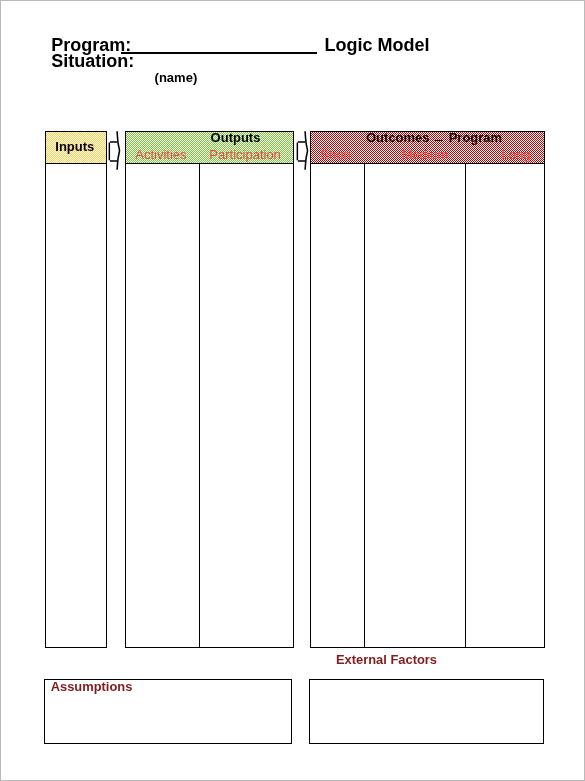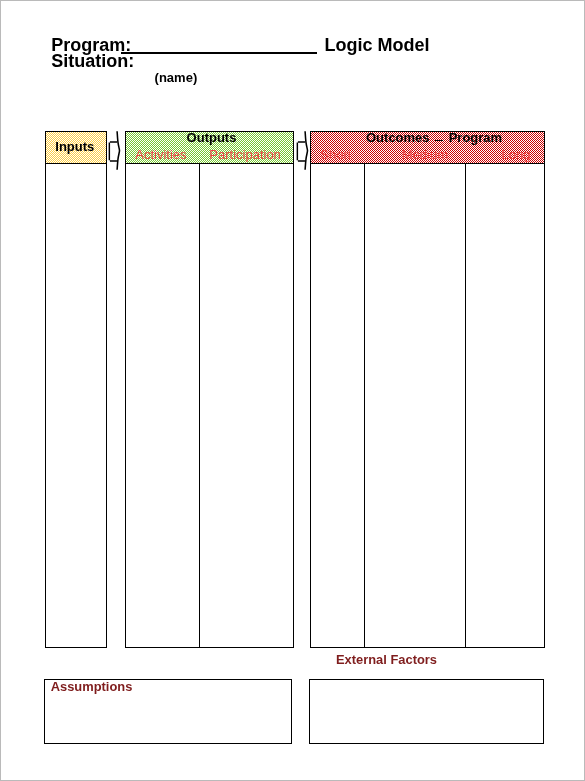--- a/index.html
+++ b/index.html
@@ -62,21 +62,21 @@
   <div class="hd" id="doc-title">Logic Model</div>
 
   <div class="box" style="left:45px;top:130.6px;width:62px;height:517.3px;"></div>
   <div class="hdrcell fill-y" style="left:45.9px;top:131.5px;width:60.4px;height:31.8px;"></div>
   <div class="vline" style="left:45px;top:163.3px;width:62px;height:1.0px;"></div>
   <div class="ttl" style="left:43.8px;top:139.7px;width:62px;">Inputs</div>
 
   <div class="box" style="left:125px;top:130.6px;width:169px;height:517.3px;"></div>
   <div class="hdrcell fill-g" style="left:125.9px;top:131.5px;width:167.4px;height:31.8px;"></div>
   <div class="vline" style="left:125px;top:163.3px;width:169px;height:1.0px;"></div>
-  <div class="ttl" style="left:125px;top:131.4px;width:173px;">Outputs</div>
+  <div class="ttl" style="left:125px;top:131.4px;width:173px;padding-left:24px;">Outputs</div>
   <div class="sub" style="left:123.9px;top:148.4px;width:74px;">Activities</div>
   <div class="sub" style="left:197.6px;top:148.4px;width:95px;">Participation</div>
   <div class="vline" style="left:199px;top:163.8px;height:483px;"></div>
 
   <div class="box" style="left:310px;top:130.6px;width:235px;height:517.3px;"></div>
   <div class="hdrcell fill-r" style="left:310.9px;top:131.5px;width:233.4px;height:31.8px;"></div>
   <div class="vline" style="left:310px;top:163.3px;width:235px;height:1.0px;"></div>
   <div class="ttl" style="left:366.0px;top:131.4px;text-align:left;">Outcomes</div>
   <div class="dash" style="left:435.0px;top:139.7px;width:7.9px;height:1.45px;"></div>
   <div class="ttl" style="left:448.7px;top:131.4px;text-align:left;">Program</div>

